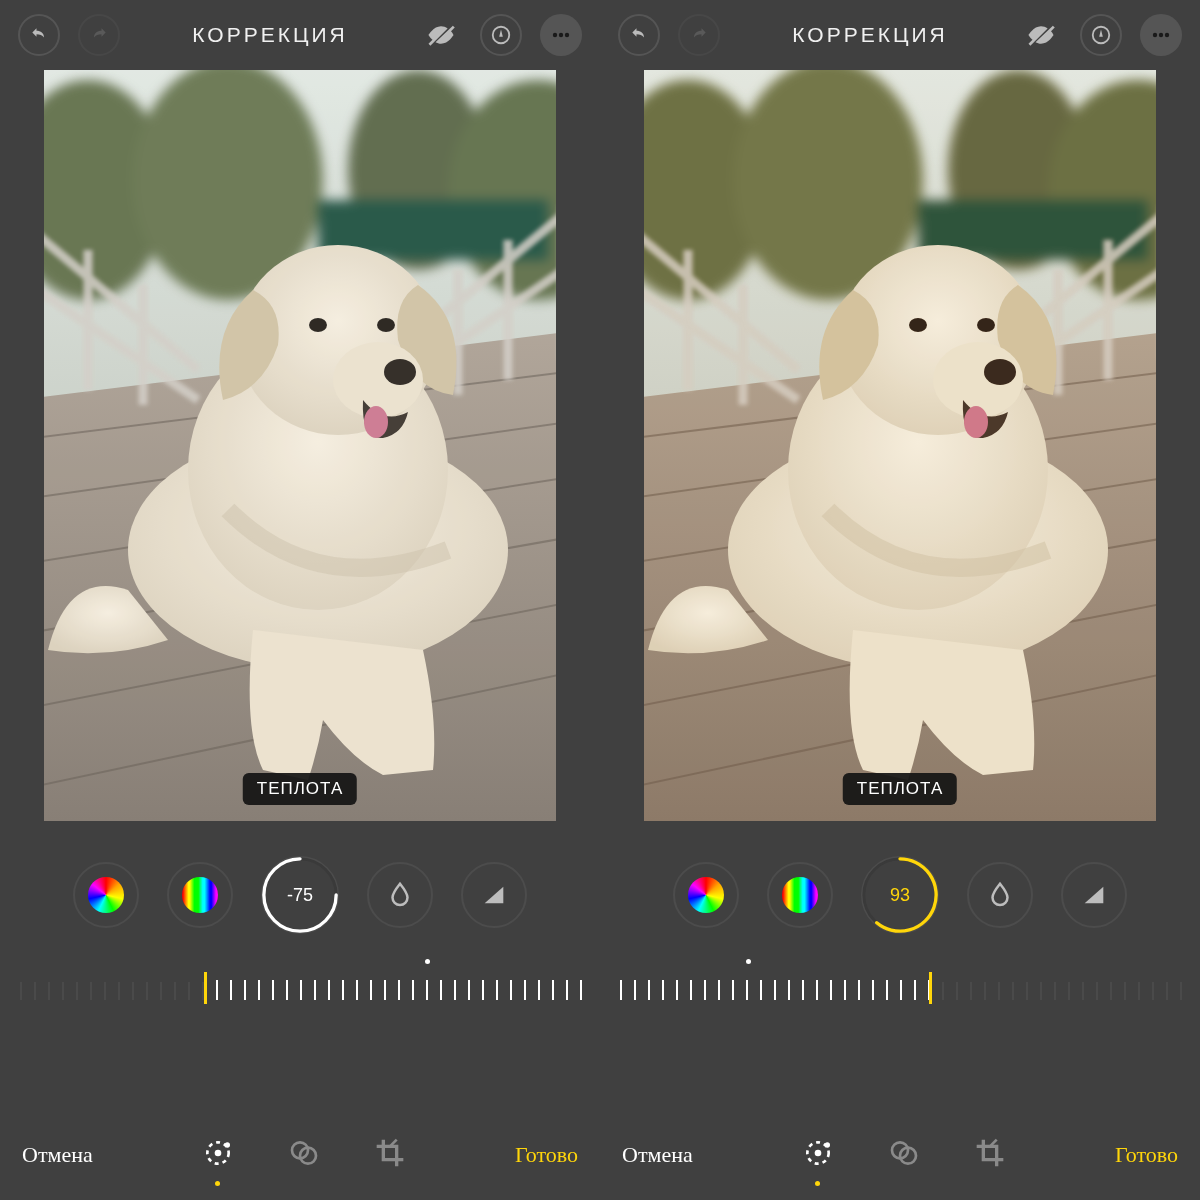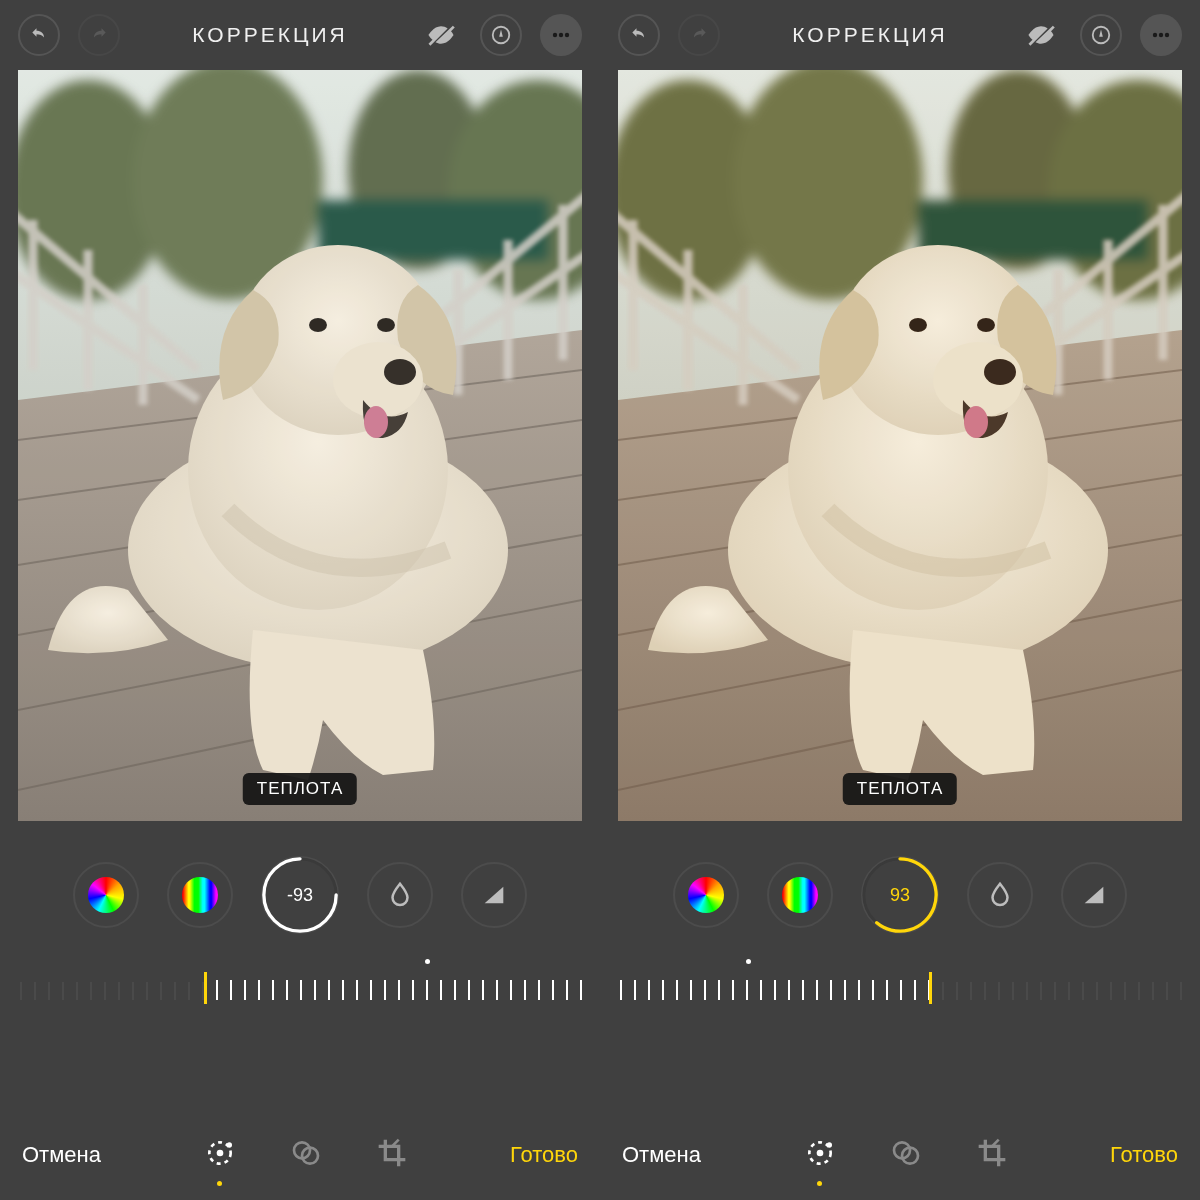--- a/index.html
+++ b/index.html
@@ -8,39 +8,39 @@
   .pane { width:600px; height:1200px; position:relative; background:#404040; display:flex; flex-direction:column; }
   
   .topbar { height:70px; display:flex; align-items:center; justify-content:space-between; padding:0 18px; }
   .topbar .left, .topbar .right { display:flex; align-items:center; gap:18px; }
   .title { font-size:21px; letter-spacing:3px; font-weight:500; color:#f0f0f0; }
   .circ-btn { width:42px; height:42px; border-radius:50%; border:2px solid #555; display:flex; align-items:center; justify-content:center; cursor:pointer; }
   .circ-btn.dim { opacity:0.35; }
   .circ-btn.filled { background:#555; border:none; }
   .circ-btn svg { display:block; }
   
-  .photo-area { flex:0 0 auto; width:564px; height:751px; margin:0 auto; position:relative; overflow:hidden; }
+  .photo-area { flex:0 0 auto; width:512px; height:751px; margin:0 auto; position:relative; overflow:hidden; }
   .photo-area svg { width:100%; height:100%; display:block; }
   .badge { position:absolute; bottom:16px; left:50%; transform:translateX(-50%); background:rgba(20,20,20,0.92); color:#fff; font-size:17px; letter-spacing:1px; padding:6px 14px; border-radius:6px; font-weight:500;}
   
   .dial-row { height:120px; display:flex; align-items:center; justify-content:center; gap:28px; margin-top:14px; }
   .dial { width:66px; height:66px; border-radius:50%; border:2px solid #4c4c4c; display:flex; align-items:center; justify-content:center; cursor:pointer; position:relative; }
   .dial.center { width:78px; height:78px; }
   .dial .val { font-size:18px; color:#fff; font-weight:400; }
   .dial .val.yellow { color:#ffd60a; }
   .dial svg.ring { position:absolute; inset:-2px; width:calc(100% + 4px); height:calc(100% + 4px); }
   
   .slider-strip { height:66px; position:relative; display:flex; align-items:center; justify-content:center; }
   .ticks { position:relative; width:560px; height:36px; }
   .tick { position:absolute; bottom:6px; width:2px; height:18px; background:#4a4a4a; }
   .tick.strong { background:#fff; height:20px; }
   .needle { position:absolute; width:3px; height:32px; background:#ffd60a; bottom:2px; }
   .dot { position:absolute; width:5px; height:5px; border-radius:50%; background:#fff; bottom:42px; }
   
-  .bottombar { height:90px; display:flex; align-items:center; justify-content:space-between; padding:0 22px; margin-top:auto; }
+  .bottombar { height:90px; display:flex; align-items:center; justify-content:space-between; padding:0 22px; margin-top:auto;font-family:Liberation Serif, serif; }
   .txtbtn { font-size:22px; font-weight:400; cursor:pointer; }
   .txtbtn.cancel { color:#fff; }
   .txtbtn.done { color:#ffd60a; }
   .modes { display:flex; align-items:center; gap:46px; }
   .mode { width:40px; height:50px; display:flex; flex-direction:column; align-items:center; justify-content:center; cursor:pointer; position:relative; }
   .mode .mdot { width:5px; height:5px; border-radius:50%; background:#ffd60a; position:absolute; bottom:-6px; }
   
   .grad-color  { background: conic-gradient(red,orange,yellow,lime,cyan,blue,magenta,red); border-radius:50%; width:36px; height:36px; }
   .grad-bw     { background: linear-gradient(90deg,#a00,#ff0,#0f0,#0ff,#00f,#f0f); filter:saturate(1.4) contrast(1.2); border-radius:50%; width:36px; height:36px; }
 </style>
@@ -185,21 +185,21 @@
       <div class="dial ">
           <span style="display:contents"><div class="grad-color"></div></span>
         </div>
         <div class="dial ">
           <span style="display:contents"><div class="grad-bw"></div></span>
         </div>
         <div class="dial center">
           <span style="display:contents"><svg class="ring" viewBox="0 0 82 82">
               <circle cx="41" cy="41" r="38" fill="none" stroke="#3a3a3a" stroke-width="3"></circle>
               <path d="M 41 3 A 38 38 0 1 0 79 41.00000000000001" fill="none" stroke="#ffffff" stroke-width="3.5" stroke-linecap="round"></path>
-            </svg><span class="val ">-93</span></span>
+            </svg><span class="val ">-75</span></span>
         </div>
         <div class="dial ">
           <span style="display:contents"><svg viewBox="0 0 24 24" width="30" height="30">
               <path d="M12 3c4 5 6 8 6 11a6 6 0 01-12 0c0-3 2-6 6-11z" fill="none" stroke="#bdbdbd" stroke-width="2"></path>
             </svg></span>
         </div>
         <div class="dial ">
           <span style="display:contents"><svg viewBox="0 0 24 24" width="28" height="28">
               <path d="M4 19L20 19 20 5z" fill="#bdbdbd"></path>
             </svg></span>

